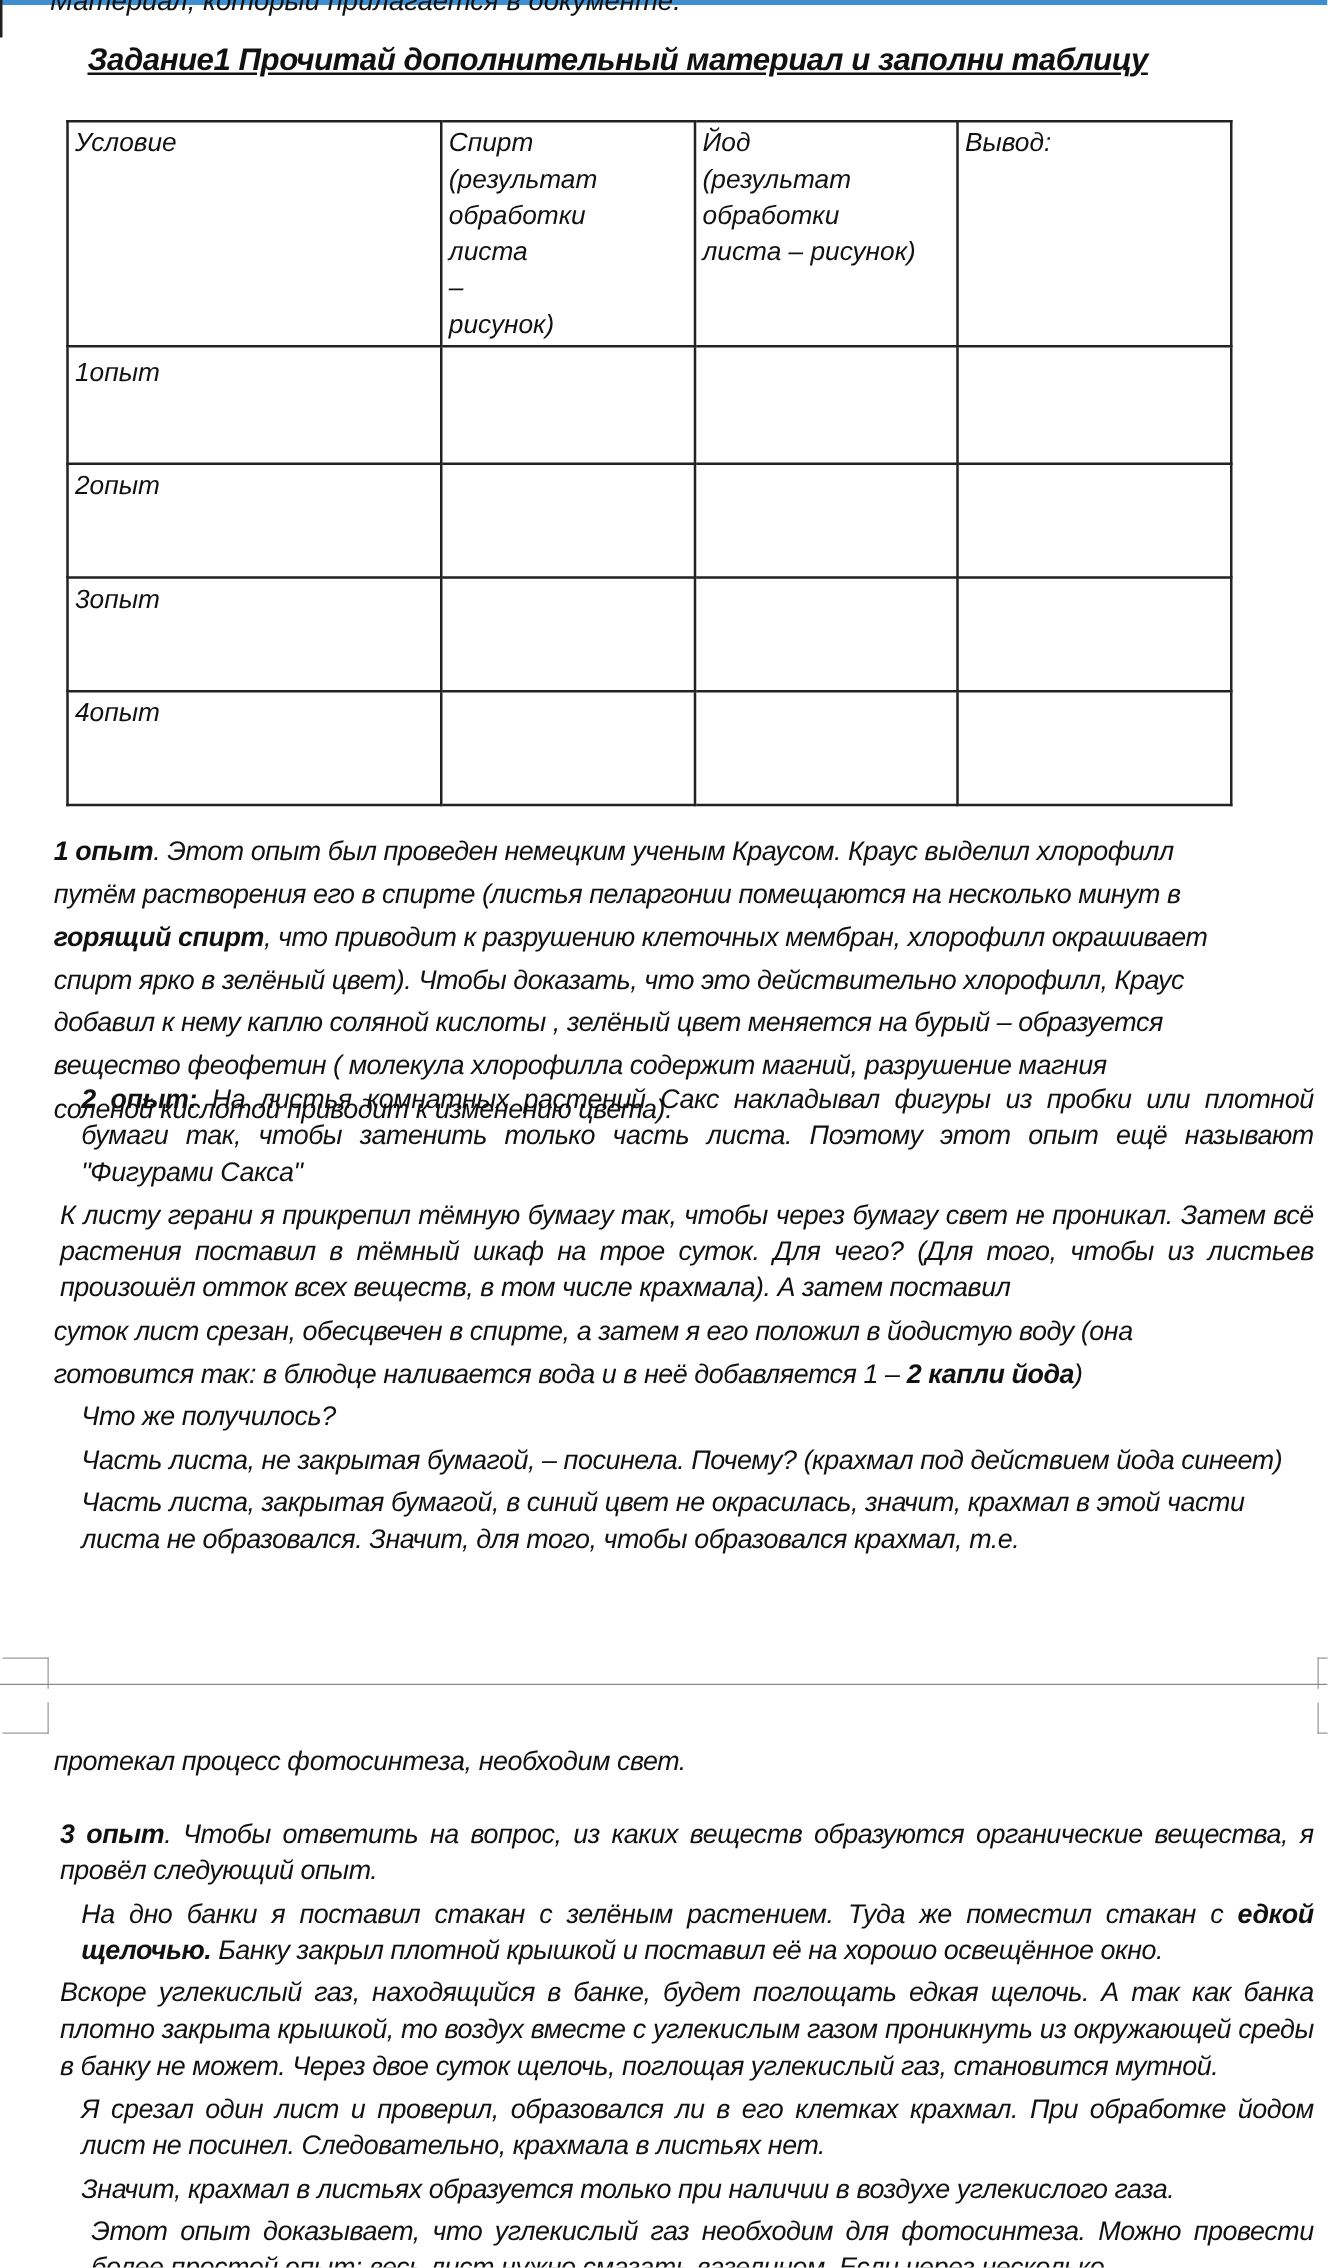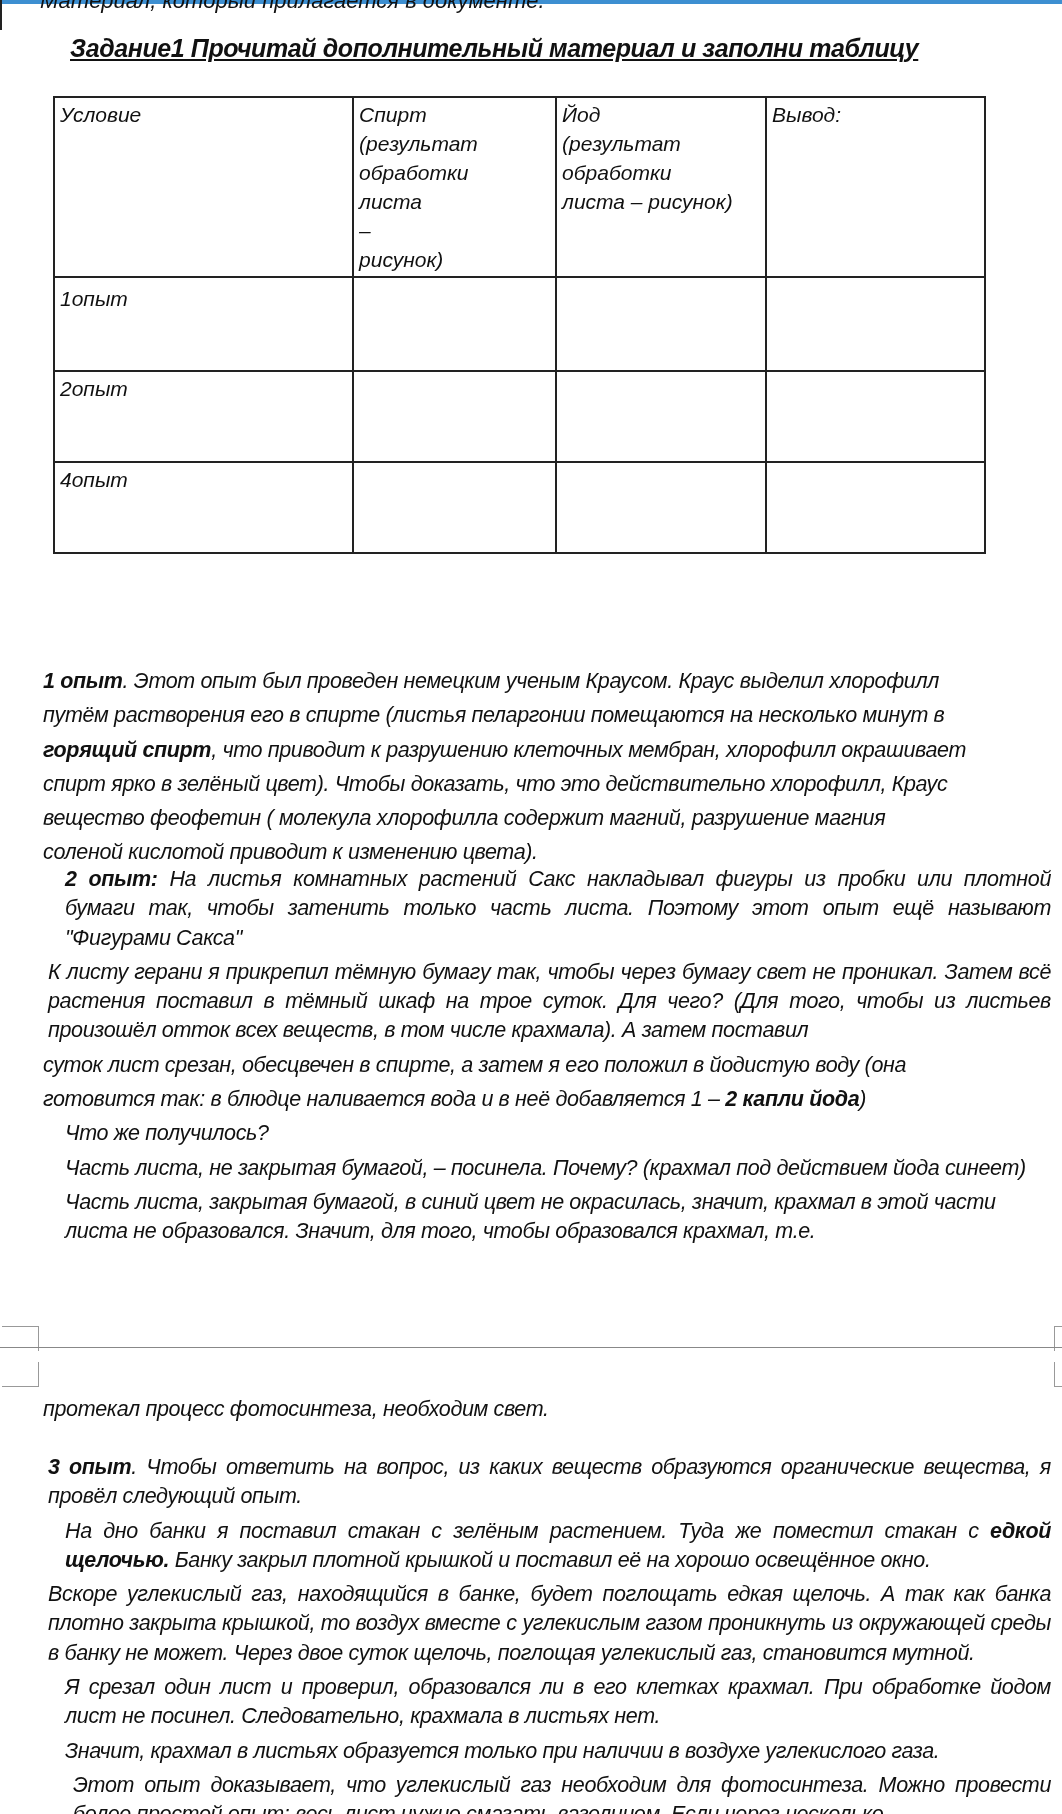--- a/index.html
+++ b/index.html
@@ -101,34 +101,41 @@
     <td></td>
     <td></td>
     <td></td>
   </tr>
   <tr class="r2">
     <td>2опыт</td>
     <td></td>
     <td></td>
     <td></td>
   </tr>
+  <tr class="r3">
+    <td>3опыт</td>
+    <td></td>
+    <td></td>
+    <td></td>
+  </tr>
   <tr class="r4">
     <td>4опыт</td>
     <td></td>
     <td></td>
     <td></td>
   </tr>
 </tbody>
   </table>
 
 <div class="para" style="top:662px;">
   <p class="row"><span class="b">1 опыт</span><span>. Этот опыт был проведен немецким  ученым Краусом. Краус выделил хлорофилл</span></p>
   <p class="row">путём растворения его в спирте (листья пеларгонии помещаются на несколько минут в</p>
   <p class="row"><span class="b">горящий спирт</span><span>, что приводит к разрушению клеточных мембран, хлорофилл окрашивает</span></p>
   <p class="row">спирт ярко в зелёный цвет). Чтобы  доказать, что это действительно хлорофилл, Краус</p>
+  <p class="row">добавил к нему каплю соляной кислоты , зелёный цвет меняется на бурый – образуется</p>
   <p class="row">вещество феофетин ( молекула хлорофилла содержит магний, разрушение магния</p>
   <p class="row">соленой кислотой приводит к изменению цвета).</p>
 </div>
 
 <div class="para" style="top:860px;">
   <p class="justify indent"><span class="b">2 опыт:</span><span> На листья комнатных растений Сакс накладывал фигуры из пробки или плотной бумаги так, чтобы затенить только часть листа. Поэтому этот опыт ещё называют "Фигурами Сакса"</span></p>
   <p class="justify indent-s">К листу герани я прикрепил тёмную бумагу так, чтобы через бумагу свет не проникал. Затем всё растения поставил в тёмный шкаф на трое суток. Для чего? (Для того, чтобы из листьев произошёл отток всех веществ, в том числе крахмала). А затем поставил</p>
   <p class="row">суток лист срезан, обесцвечен в спирте, а затем я его положил в йодистую воду (она</p>
   <p class="row"><span>готовится так: в блюдце наливается вода и в неё добавляется 1 – </span><span class="b">2 капли йода</span><span>)</span></p>
   <p class="indent">Что же получилось?</p>

